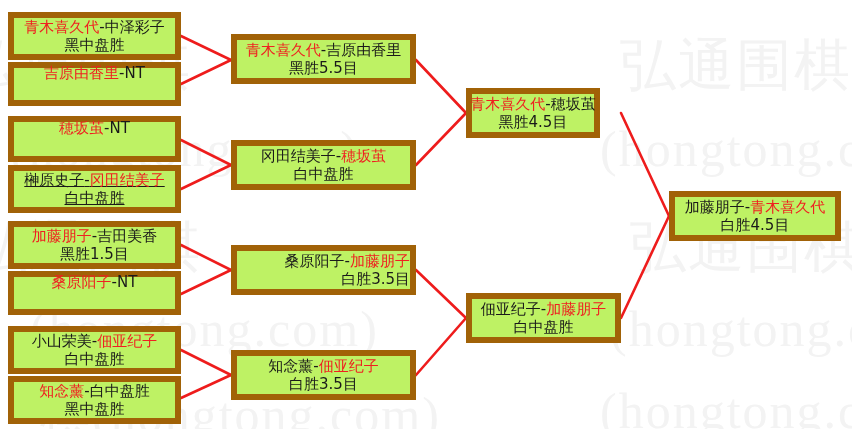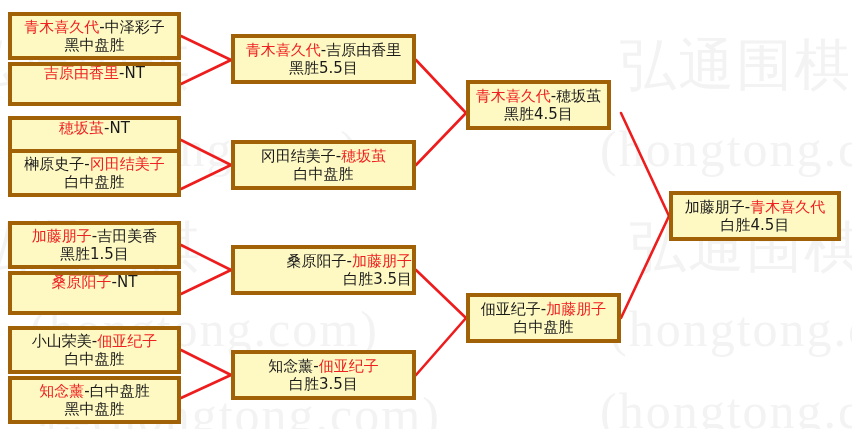--- a/index.html
+++ b/index.html
@@ -51,22 +51,22 @@
     position: absolute;
     inset: 0;
     z-index: 1;
     pointer-events: none;
   }
 
   
   .node {
     position: absolute;
     box-sizing: border-box;
-    background: #fef9c3;
-    border: 4px solid #a16207;
+    background: #bef264;
+    border: 6px solid #a16207;
     z-index: 2;
     display: flex;
     flex-direction: column;
     align-items: center;
     justify-content: center;
     line-height: 1.22;
     color: #1a1a1a;
   }
   .node .match-line,
   .node .result-line {
@@ -139,21 +139,21 @@
     <div class="result-line"></div>
   </div>
 
   <div class="node single" style="left:8px; top:116px; width:173px; height:46px;">
     <div class="match-line">
       <span class="p-red">穂坂茧</span><span class="sep">-</span><span class="p-blk">NT</span>
     </div>
     <div class="result-line"></div>
   </div>
 
-  <div class="node" style="left:8px; top:149px; width:173px; height:48px;">
+  <div class="node" style="left:8px; top:165px; width:173px; height:48px;text-decoration:underline;">
     <div class="match-line">
       <span class="p-blk">榊原史子</span><span class="sep">-</span><span class="p-red">冈田结美子</span>
     </div>
     <div class="result-line">白中盘胜</div>
   </div>
 
   <div class="node" style="left:8px; top:221px; width:173px; height:48px;">
     <div class="match-line">
       <span class="p-red">加藤朋子</span><span class="sep">-</span><span class="p-blk">吉田美香</span>
     </div>
@@ -202,21 +202,21 @@
     <div class="result-line">白胜3.5目</div>
   </div>
 
   <div class="node" style="left:231px; top:350px; width:185px; height:50px;">
     <div class="match-line">
       <span class="p-blk">知念薰</span><span class="sep">-</span><span class="p-red">佃亚纪子</span>
     </div>
     <div class="result-line">白胜3.5目</div>
   </div>
 
-  <div class="node" style="left:466px; top:80px; width:145px; height:50px;">
+  <div class="node" style="left:466px; top:88px; width:134px; height:50px;">
     <div class="match-line">
       <span class="p-red">青木喜久代</span><span class="sep">-</span><span class="p-blk">穂坂茧</span>
     </div>
     <div class="result-line">黑胜4.5目</div>
   </div>
 
   <div class="node" style="left:466px; top:293px; width:155px; height:50px;">
     <div class="match-line">
       <span class="p-blk">佃亚纪子</span><span class="sep">-</span><span class="p-red">加藤朋子</span>
     </div>

